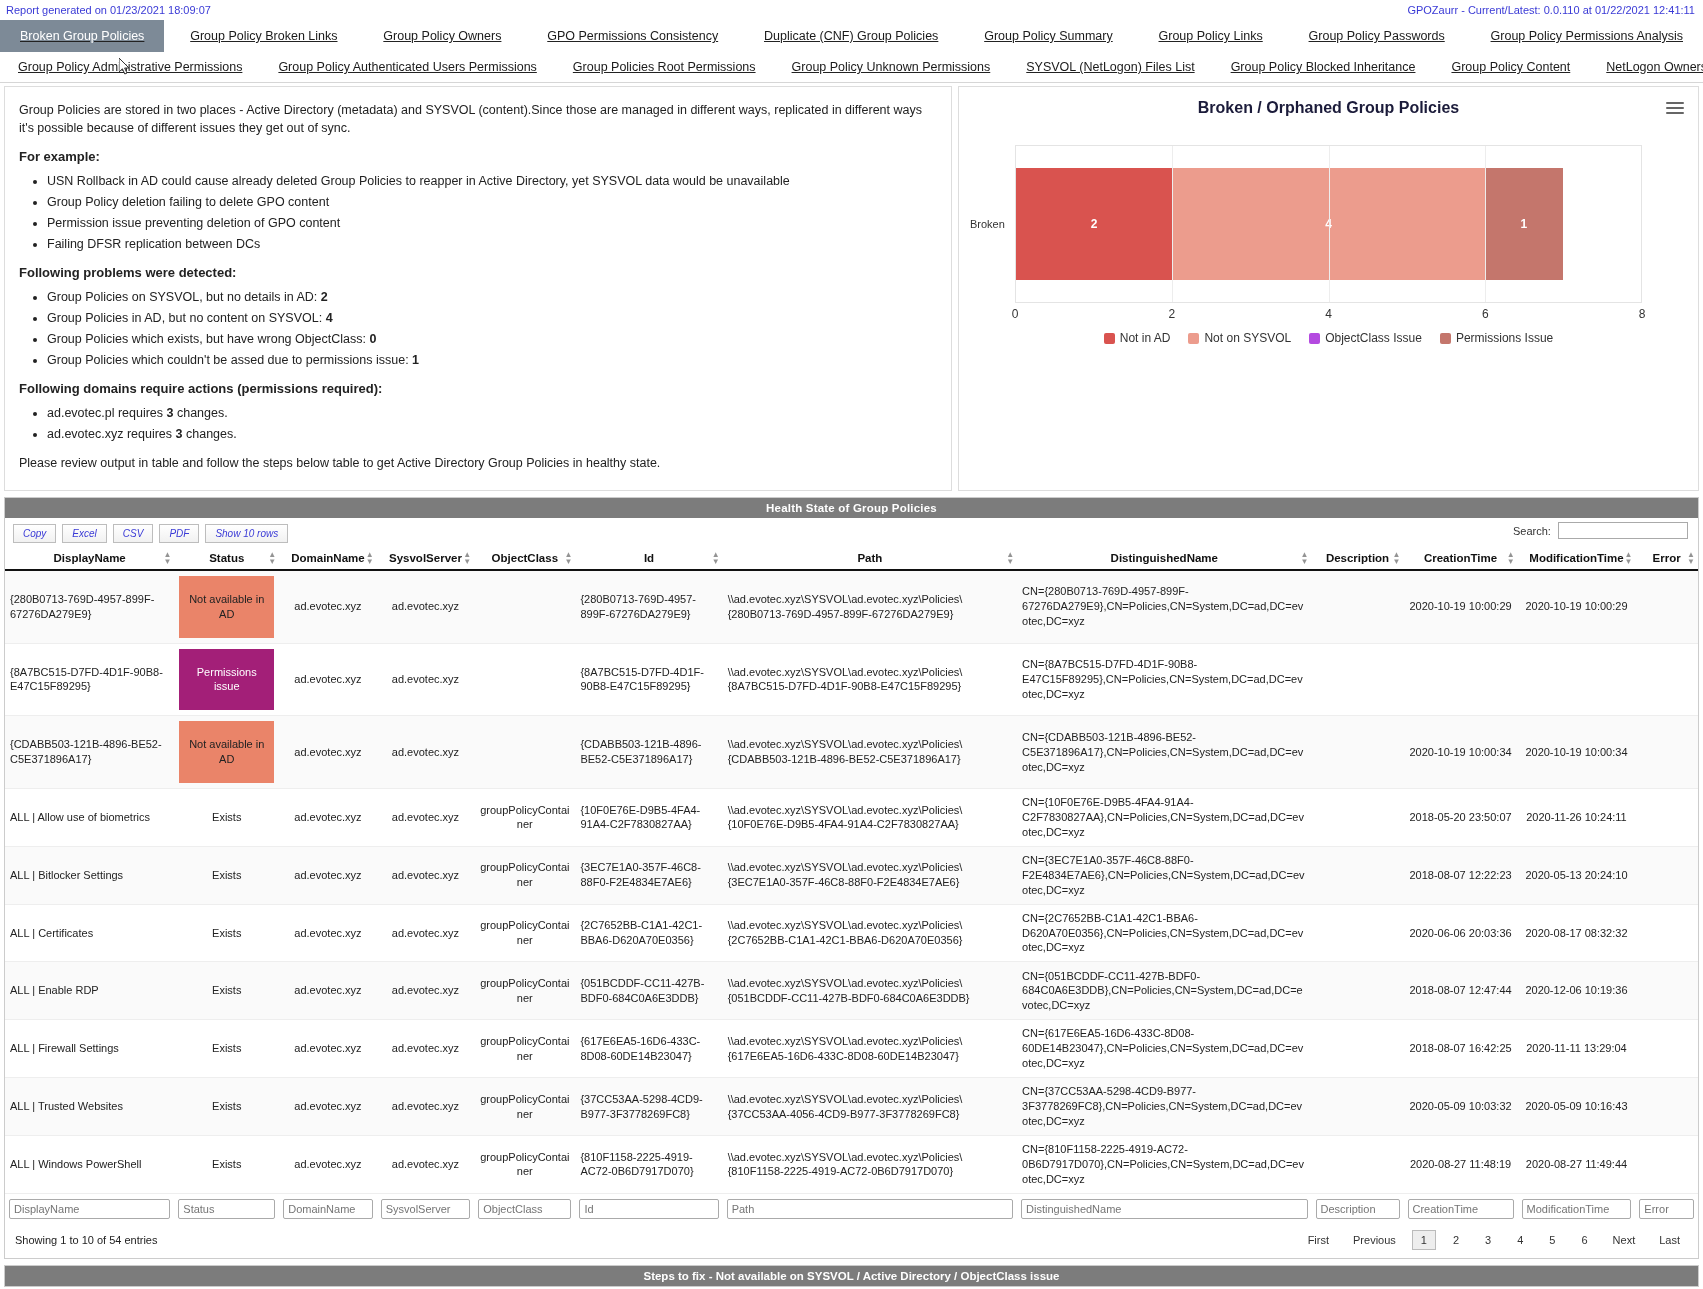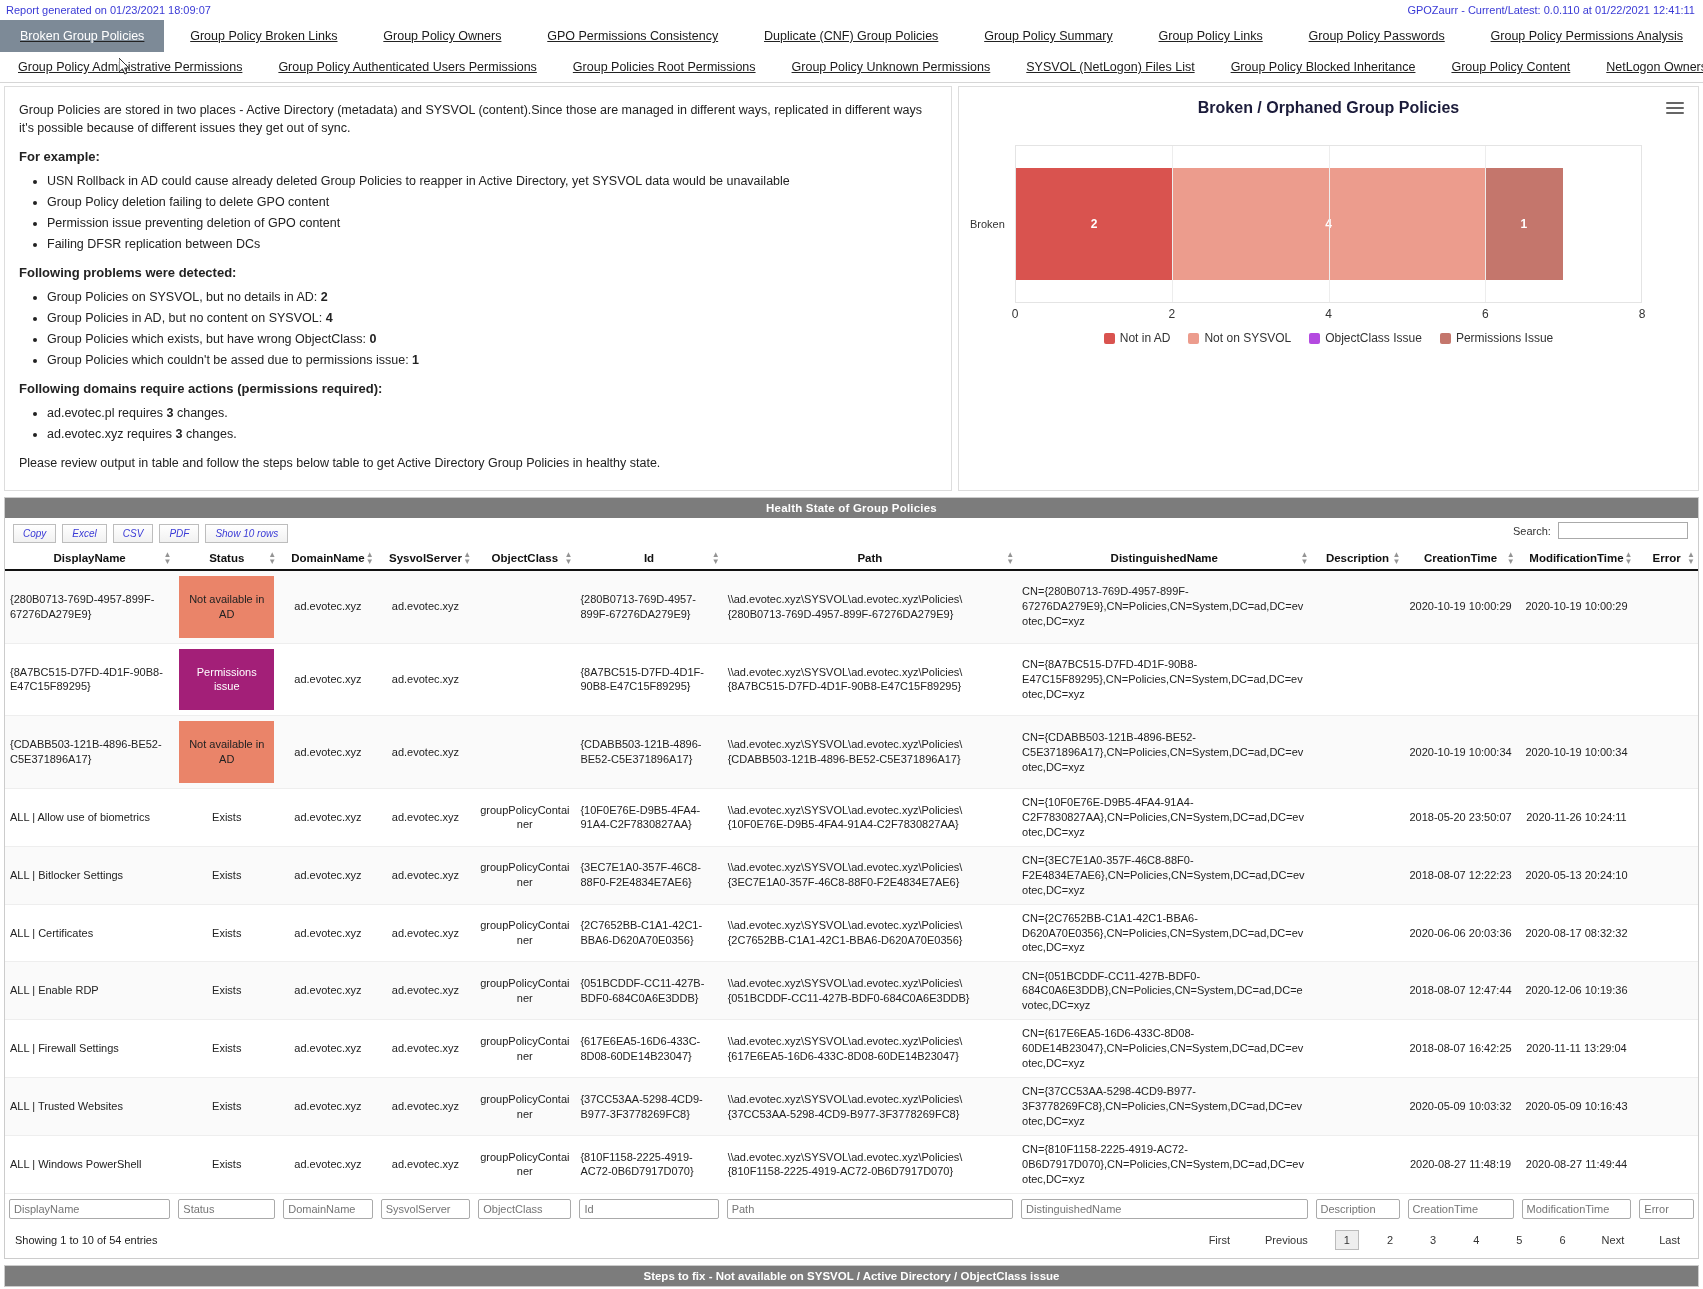--- a/index.html
+++ b/index.html
@@ -105,21 +105,21 @@
   .status-red{background:#ea8469;}
   .status-purple{background:#a31f78;color:#fff;}
   tbody tr td:last-child{border-right:none;}
   table.dt tfoot td{padding:5px 4px;}
   .filter-in{
     width:100%;box-sizing:border-box;border:1px solid #aaa;border-radius:2px;
     font-size:11px;height:20px;padding:1px 4px;color:#555;background:#fff;
   }
   .tbl-foot{display:flex;align-items:center;padding:6px 10px 8px 10px;font-size:11px;}
   .entries{color:#222;}
-  .pager{margin-left:auto;display:flex;align-items:center;gap:19px;}
+  .pager{margin-left:auto;display:flex;align-items:center;gap:8px;}
   .pg{padding:3px 8px;color:#333;cursor:pointer;}
   .pg.num{border:1px solid transparent;}
   .pg.num.active{border:1px solid #bbb;background:#eee;}
 
   
   .steps-head{
     background:#7c7c7c;color:#fff;text-align:center;font-size:11.5px;font-weight:bold;padding:4px 0;
   }
 </style>
 </head>
@@ -408,21 +408,21 @@
         </tr>
         <tr>
           <td>ALL | Trusted Websites</td>
           <td class="status-cell">
             <span class="status-pill">Exists</span>
           </td>
           <td class="c">ad.evotec.xyz</td>
           <td class="c">ad.evotec.xyz</td>
           <td class="c">groupPolicyContainer</td>
           <td>{37CC53AA-5298-4CD9-B977-3F3778269FC8}</td>
-          <td>\\ad.evotec.xyz\SYSVOL\ad.evotec.xyz\Policies\{37CC53AA-5298-4CD9-B977-3F3778269FC8}</td>
+          <td>\\ad.evotec.xyz\SYSVOL\ad.evotec.xyz\Policies\{37CC53AA-4056-4CD9-B977-3F3778269FC8}</td>
           <td>CN={37CC53AA-5298-4CD9-B977-3F3778269FC8},CN=Policies,CN=System,DC=ad,DC=evotec,DC=xyz</td>
           <td class="c"></td>
           <td class="c">2020-05-09 10:03:32</td>
           <td class="c">2020-05-09 10:16:43</td>
           <td class="c"></td>
         </tr>
         <tr>
           <td>ALL | Windows PowerShell</td>
           <td class="status-cell">
             <span class="status-pill">Exists</span>

